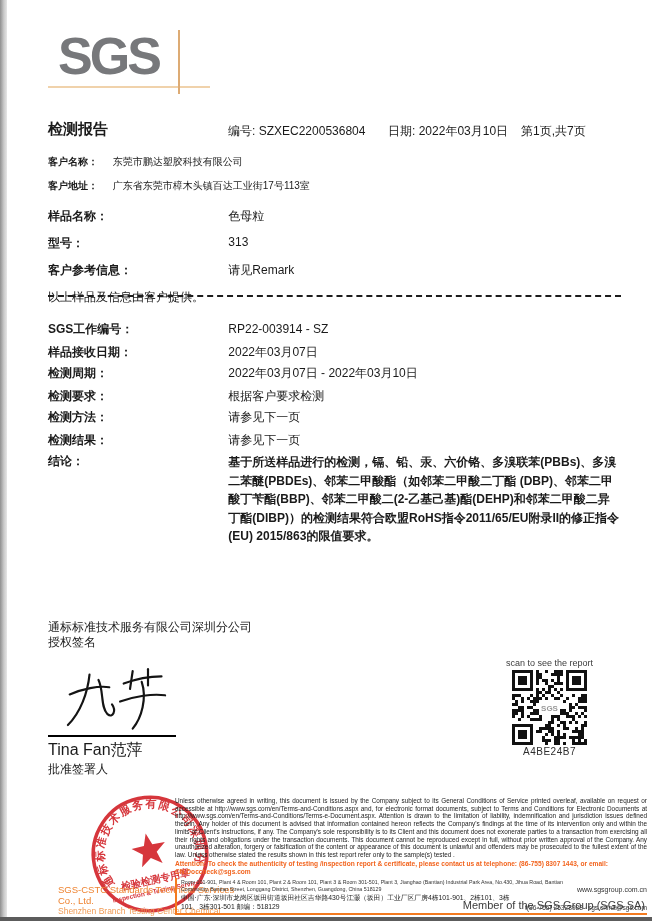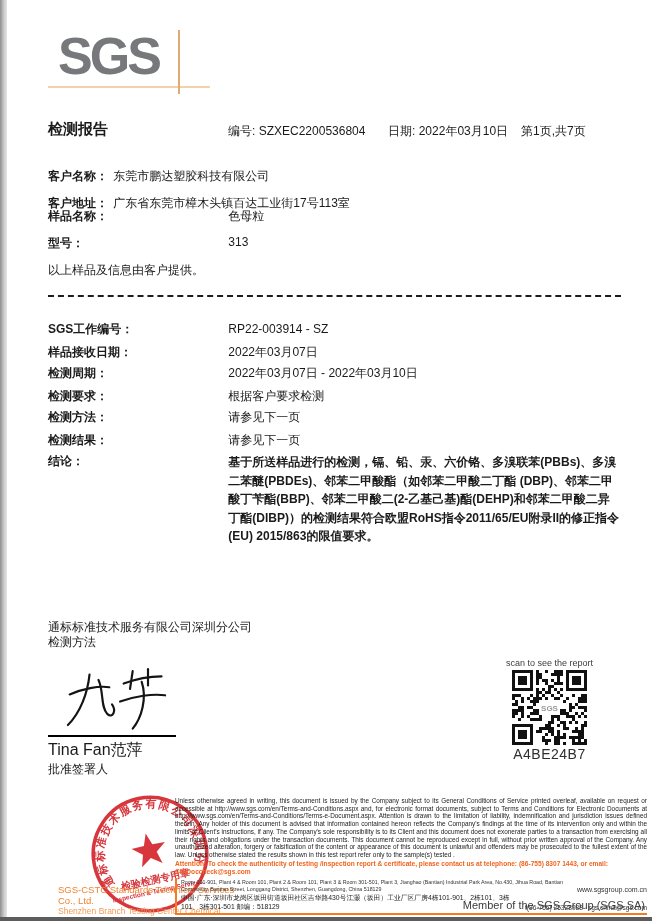--- a/index.html
+++ b/index.html
@@ -19,21 +19,21 @@
   .logo-vline { position:absolute; left:130px; top:8px; width:2px; height:64px; background:#ddab74; }
 
   
   .title-row { position:absolute; left:48px; top:120px; width:575px; height:22px; }
   .report-title { position:absolute; left:0; top:0; font-size:15px; font-weight:bold; }
   .hdr-no { position:absolute; left:180px; top:3px; font-size:12px; }
   .hdr-date { position:absolute; left:340px; top:3px; font-size:12px; }
   .hdr-pages { position:absolute; left:473px; top:3px; font-size:12px; }
 
   
-  .client-block { position:absolute; left:48px; top:168px; width:575px; font-size:12px; }
+  .client-block { position:absolute; left:48px; top:155px; width:575px; font-size:10px; }
   .client-block .row { margin-bottom:10px; }
   .lbl-sm { display:inline-block; width:62px; font-weight:bold; vertical-align:top; }
   .client-block .val { display:inline-block; }
 
   .sample-block { position:absolute; left:48px; top:208px; width:575px; font-size:12px; }
   .sample-block .row { margin-bottom:10px; }
   .lbl-md { display:inline-block; width:177px; font-weight:bold; vertical-align:top; }
   .sample-note { margin-top:2px; }
 
   .dash-divider { position:absolute; left:48px; top:295px; width:573px; height:0;
@@ -52,21 +52,21 @@
   .sign-auth { line-height:15px; }
   .sig-svg { position:absolute; left:8px; top:42px; width:130px; height:72px; }
   .sig-line { position:absolute; left:0px; top:115px; width:128px; height:2px; background:#000; }
   .sign-name { position:absolute; left:0px; top:120px; font-size:16px; }
   .sign-role { position:absolute; left:0px; top:141px; font-size:12px; }
 
   
   .qr-block { position:absolute; left:492px; top:658px; width:115px; text-align:center; }
   .qr-caption { font-size:9px; color:#3d3d3d; margin-bottom:2px; }
   .qr-svg { width:75px; height:75px; display:block; margin:0 auto; }
-  .qr-code-text { font-size:14px; color:#2e2e2e; margin-top:1px; letter-spacing:0.5px; }
+  .qr-code-text { font-size:10px; color:#2e2e2e; margin-top:1px; letter-spacing:0.5px; }
 
   
   .stamp-wrap { position:absolute; left:86px; top:791px; width:128px; height:126px; }
   .stamp-svg { width:100%; height:100%; }
   .footer-company { position:absolute; left:58px; top:884px; width:185px; }
   .footer-company .l1 { font-size:9.5px; color:#ee8330; line-height:11px; }
   .footer-company .l2 { font-size:8.5px; color:#f09b55; line-height:11px; }
 
   .footer-right { position:absolute; left:175px; top:797px; width:472px; }
   .disclaimer { font-size:6.4px; line-height:7.7px; color:#222; text-align:justify; }
@@ -120,20 +120,24 @@
 
   <div class="sample-block">
     <div class="row">
       <span class="lbl-md">样品名称：</span>
       <span>色母粒</span>
     </div>
     <div class="row">
       <span class="lbl-md">型号：</span>
       <span>313</span>
     </div>
+    <div class="row">
+      <span class="lbl-md">客户参考信息：</span>
+      <span>请见Remark</span>
+    </div>
     <div class="sample-note">以上样品及信息由客户提供。</div>
   </div>
 
   <div class="dash-divider"></div>
 
   <div class="details-block">
     <div class="row sp">
       <span class="lbl-md">SGS工作编号：</span>
       <span class="val">RP22-003914 - SZ</span>
     </div>
@@ -158,21 +162,21 @@
       <span class="val">请参见下一页</span>
     </div>
     <div class="row">
       <span class="lbl-md">结论：</span>
       <span class="val conclusion-val">基于所送样品进行的检测，镉、铅、汞、六价铬、多溴联苯(PBBs)、多溴二苯醚(PBDEs)、邻苯二甲酸酯（如邻苯二甲酸二丁酯 (DBP)、邻苯二甲酸丁苄酯(BBP)、邻苯二甲酸二(2-乙基己基)酯(DEHP)和邻苯二甲酸二异丁酯(DIBP)）的检测结果符合欧盟RoHS指令2011/65/EU附录II的修正指令(EU) 2015/863的限值要求。</span>
     </div>
   </div>
 
   <div class="sign-block">
     <div class="sign-company">通标标准技术服务有限公司深圳分公司</div>
-    <div class="sign-auth">检测方法</div>
+    <div class="sign-auth">授权签名</div>
     <svg class="sig-svg" viewBox="0 0 130 80">
       <g fill="none" stroke="#141414" stroke-width="2.4" stroke-linecap="round">
         <path d="M8,36 C22,30 40,26 52,28"></path>
         <path d="M30,14 C28,34 20,56 6,70"></path>
         <path d="M40,20 C46,32 42,50 50,58 C56,63 60,54 55,47"></path>
         <path d="M68,24 C84,18 98,16 110,16"></path>
         <path d="M78,10 L75,30"></path>
         <path d="M95,8 L95,26"></path>
         <path d="M88,22 C94,40 88,62 78,74"></path>
         <path d="M64,44 C80,38 100,35 114,37"></path>

